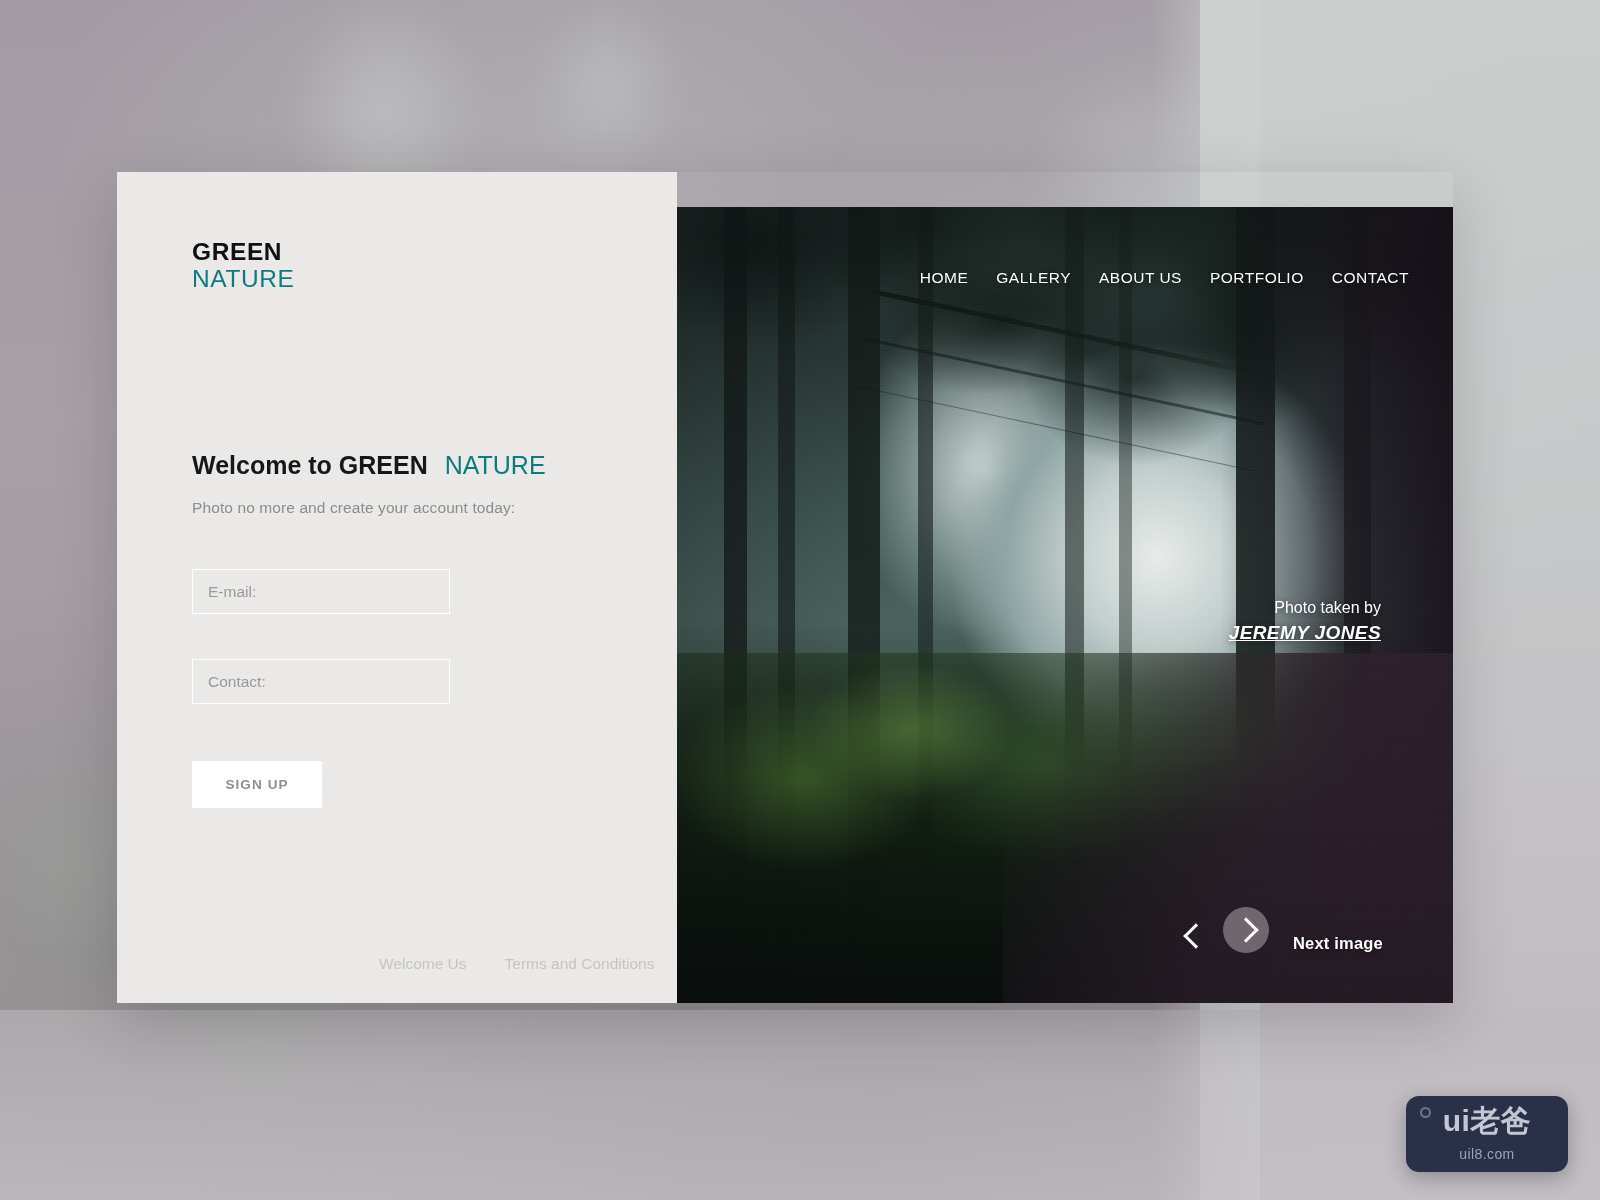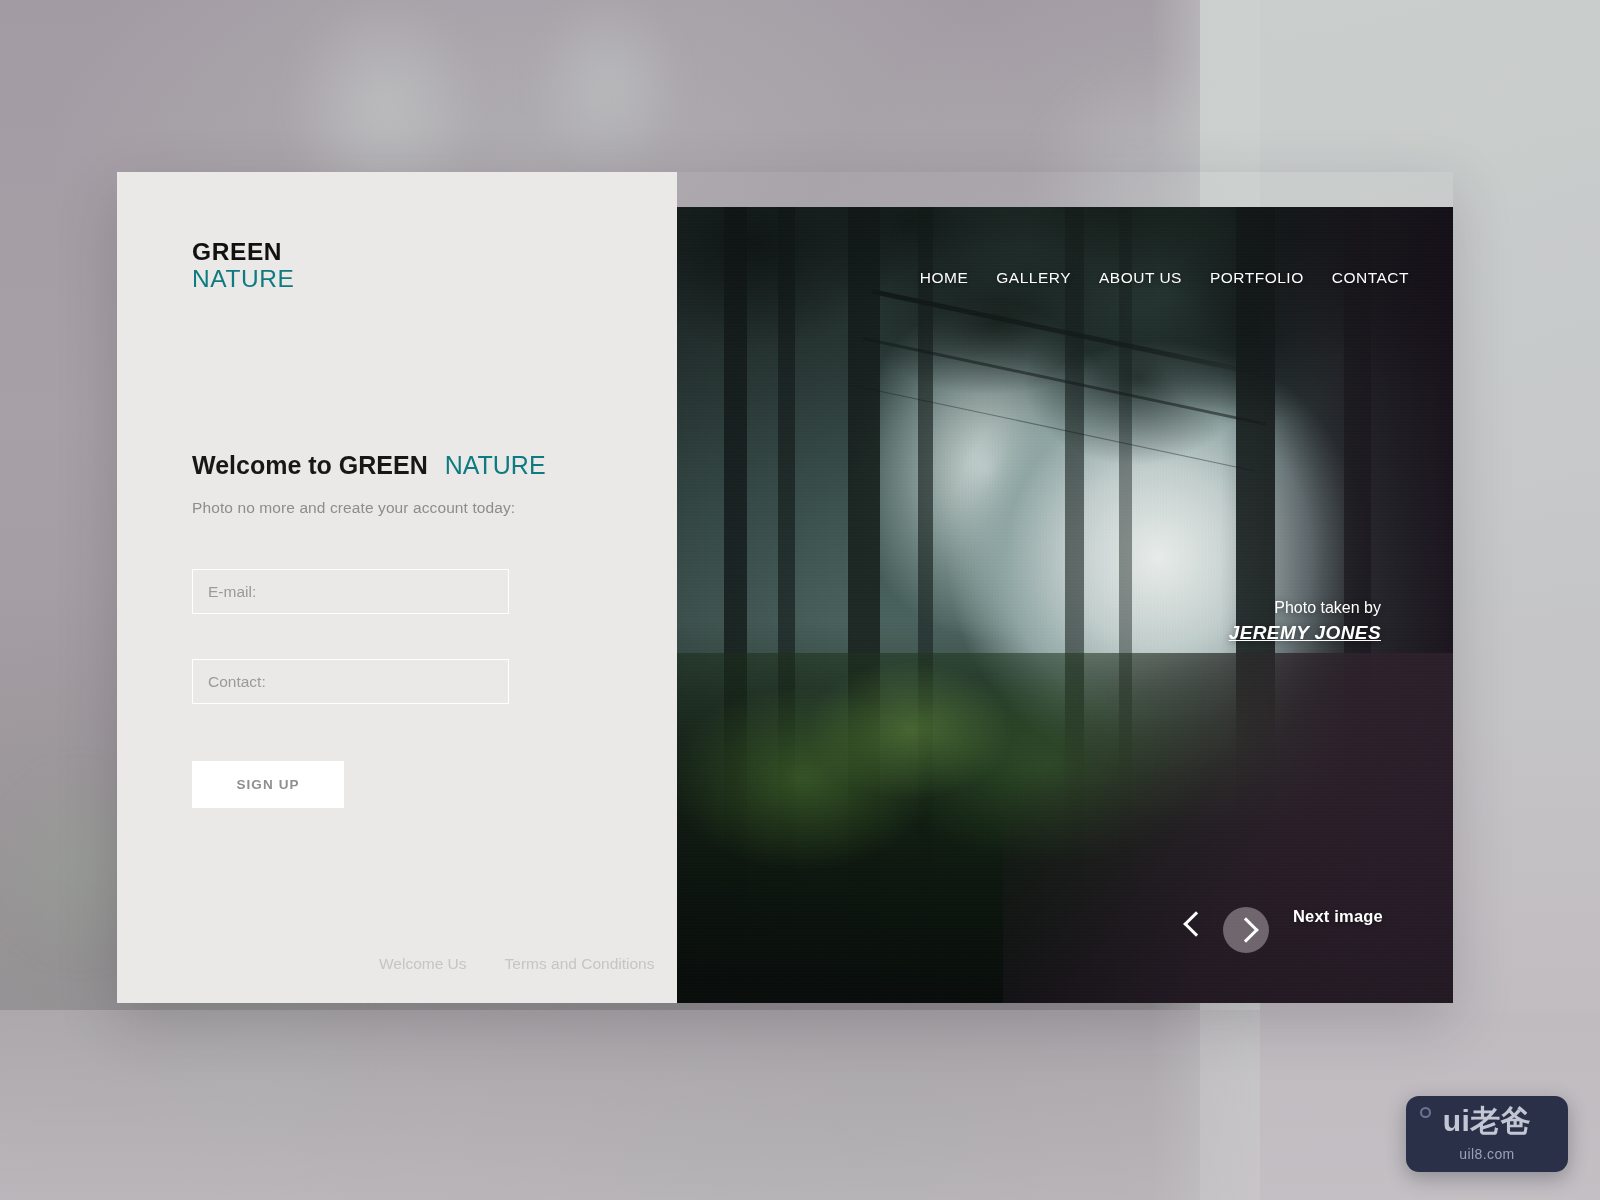--- a/index.html
+++ b/index.html
@@ -73,32 +73,32 @@
   .welcome .w-brand { font-weight:bold; color:#171717; }
   .welcome .w-nature { font-weight:normal; color:#0d7b80; margin-left:10px; }
 
   .subtitle {
     position:absolute; left:75px; top:327px;
     font-size:15.5px; color:#8d8d8d; letter-spacing:.1px;
   }
 
   .field {
     position:absolute; left:75px;
-    width:317px; height:45px;
+    width:258px; height:45px;
     border:1px solid #ffffff;
     background:transparent;
     display:flex; align-items:center;
   }
   .field .ph { padding-left:15px; font-size:15.5px; color:#9a9a9a; }
   #email-field { top:397px; }
   #password-field { top:487px; }
 
   .signup-btn {
     position:absolute; left:75px; top:589px;
-    width:152px; height:47px;
+    width:130px; height:47px;
     background:#ffffff; border:none;
     font-size:13.5px; font-weight:bold; letter-spacing:1.1px;
     color:#8f8f8f;
     font-family:"Liberation Sans", sans-serif;
     cursor:pointer;
   }
 
   .footer-links {
     position:absolute; left:262px; top:783px;
     display:flex; gap:38px;
@@ -194,21 +194,21 @@
     position:absolute; right:72px; top:390px;
     text-align:right; color:#fff; z-index:5;
     text-shadow:0 1px 6px rgba(0,0,0,.45);
   }
   .credit .c1 { font-size:16px; line-height:1.42; }
   .credit .c2 { font-size:19px; font-weight:bold; font-style:italic; letter-spacing:.4px; line-height:1.35;text-decoration:underline; }
 
   
   .carousel {
     position:absolute; right:70px; bottom:50px;
-    display:flex; align-items:flex-start; gap:0; z-index:5;
+    display:flex; align-items:flex-end; gap:0; z-index:5;
   }
   .chev {
     width:22px; height:34px; position:relative; cursor:pointer;
     display:inline-block;
   }
   .chev::before {
     content:""; position:absolute; left:4px; top:8px;
     width:15px; height:15px;
     border-top:3.5px solid #fff; border-right:3.5px solid #fff;
   }

